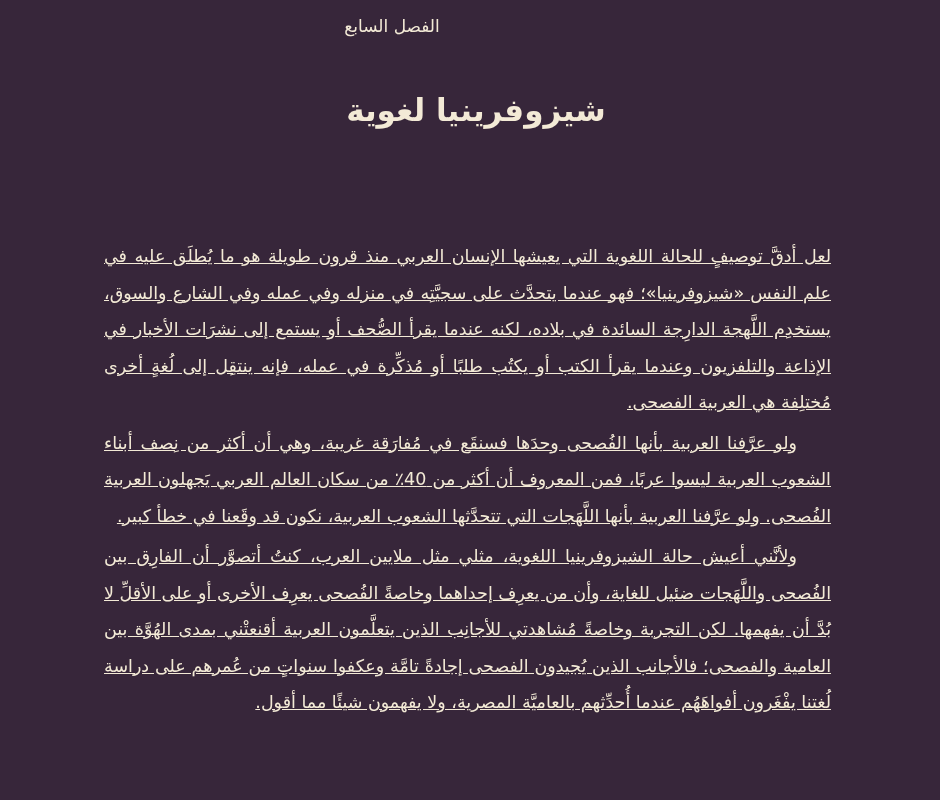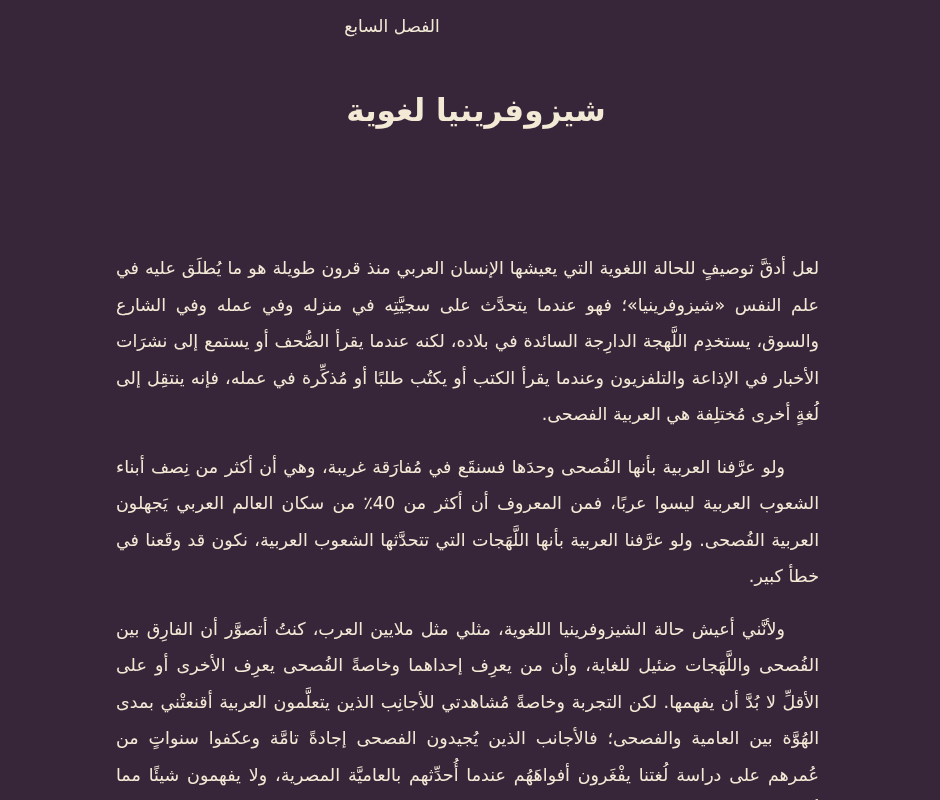--- a/index.html
+++ b/index.html
@@ -37,23 +37,24 @@
     }
     .body-text {
       position: absolute;
       top: 234px;
       left: 100px;
       width: 735px;
       font-size: 17.5px;
       line-height: 36.5px;
     }
     .para {
-      margin: 16px;
+      margin: 4px;
       text-align: justify;
       text-align-last: right;
+      text-decoration: underline;
     }
     .para.indent {
       text-indent: 34px;
     }
   </style>
 </head>
 <body>
 
 <div class="chapter-label">الفصل السابع</div>
 

